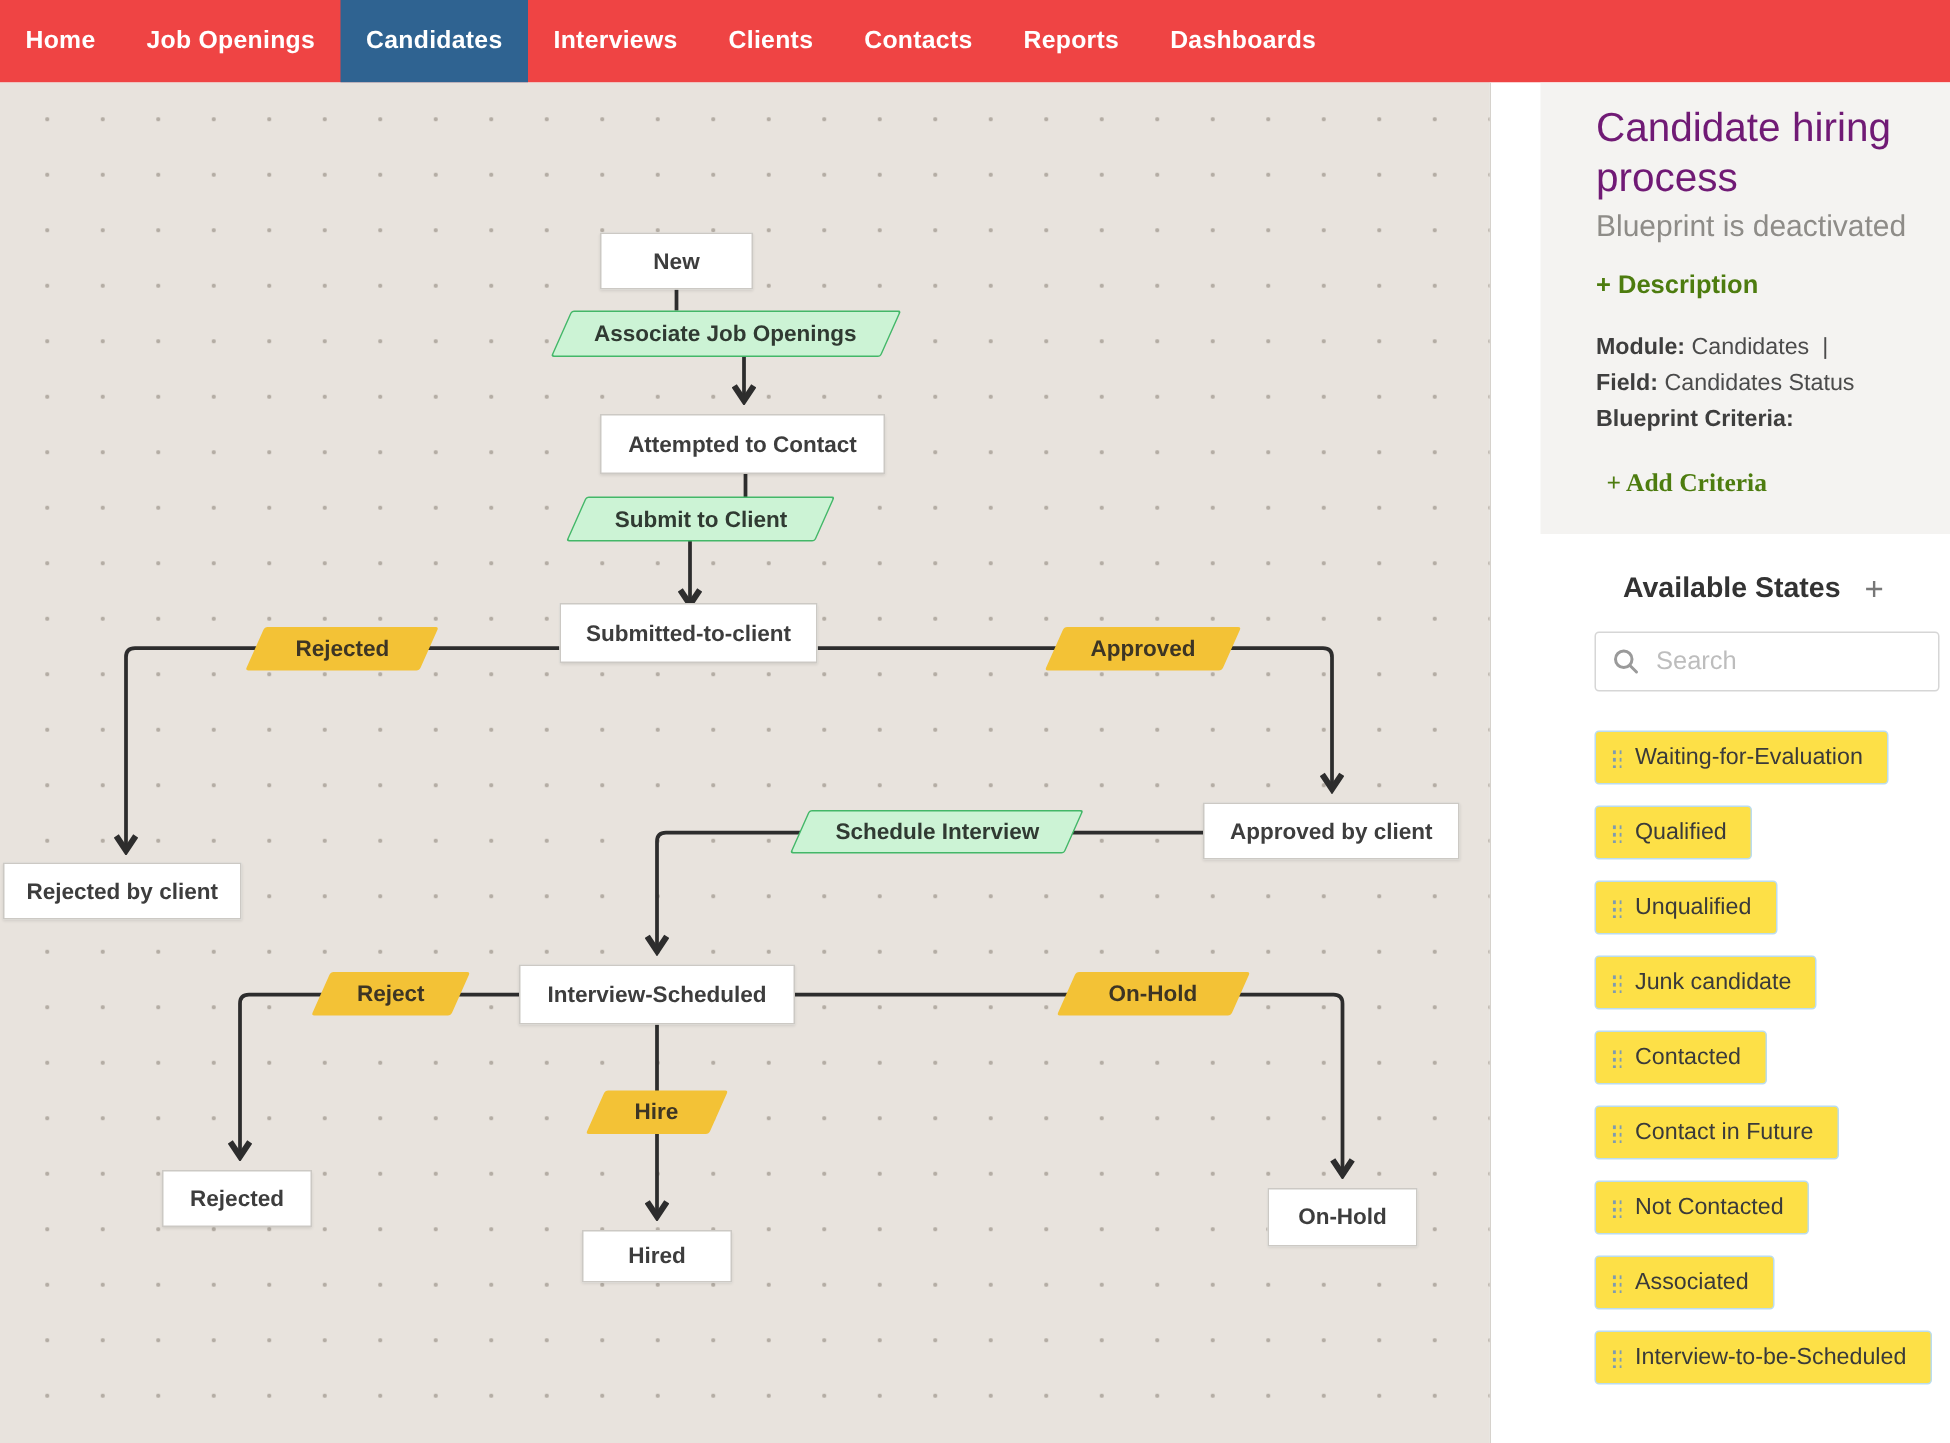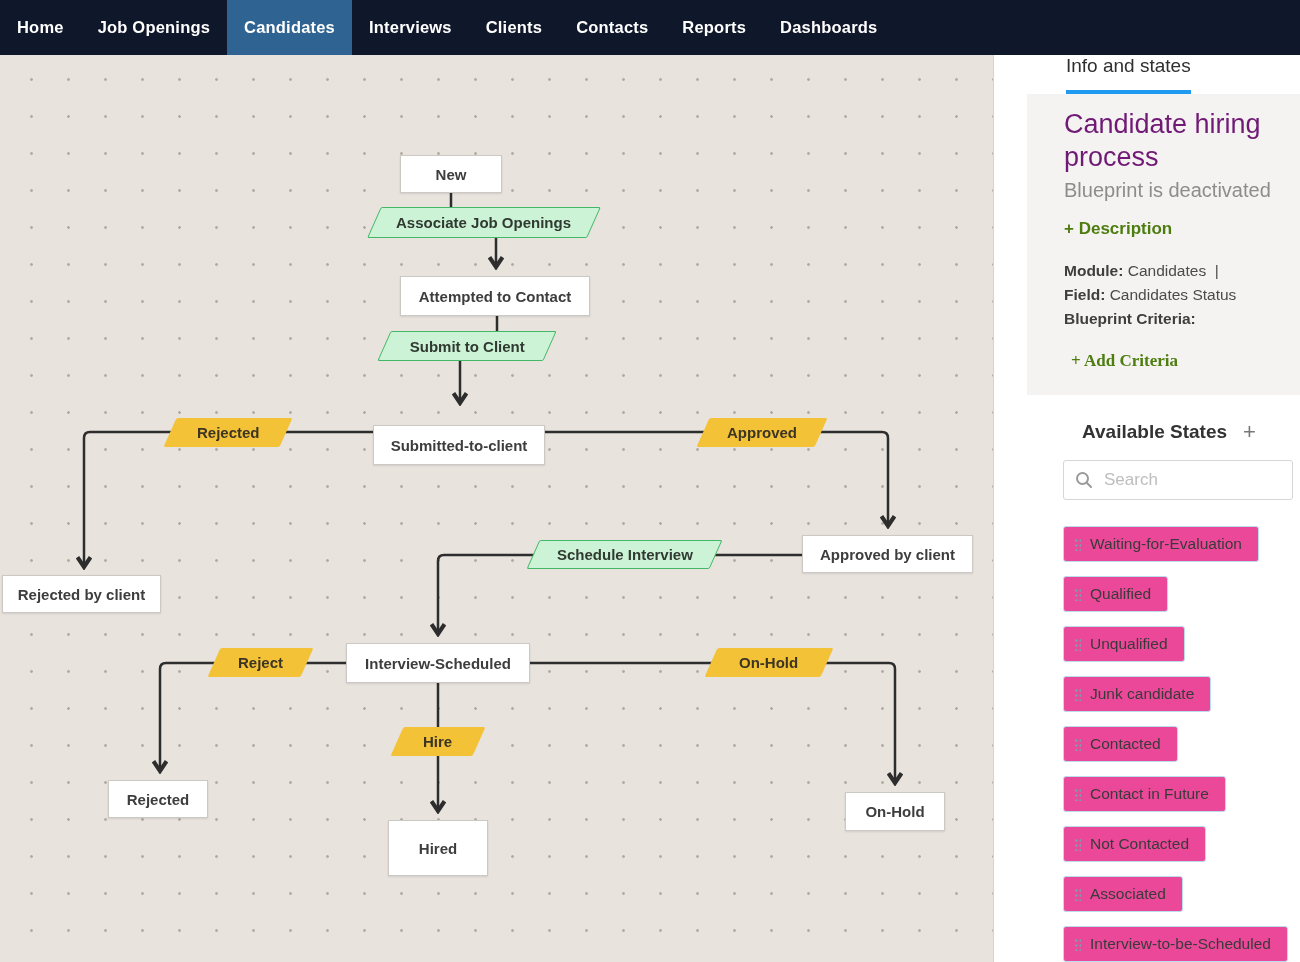--- a/index.html
+++ b/index.html
@@ -1,20 +1,20 @@
 <!DOCTYPE html>
 <html><head>
 <meta charset="utf-8">
 <style>
   * { margin:0; padding:0; box-sizing:border-box; }
   html,body { width:1300px; height:962px; overflow:hidden;
     font-family:"Liberation Sans", sans-serif; background:#fff; }
 
   
-  .topnav { height:55px; background:#0f172a; display:flex; align-items:stretch; }
+  .topnav { height:55px; background:#ef4444; display:flex; align-items:stretch; }
   .nav-item { display:flex; align-items:center; padding:0 17px; color:#fff;
     font-size:16.5px; font-weight:700; letter-spacing:.2px; cursor:pointer; }
   .nav-item.active { background:#2f6391; }
 
   
   .main { display:flex; height:907px; }
 
   .canvas { position:relative; width:993px; height:907px; flex:0 0 993px;
     background-color:#e8e3dd;
     background-image:radial-gradient(#b4ada4 1.3px, transparent 1.5px);
@@ -32,32 +32,32 @@
   .state { background:#fff; border:1px solid #ccc9c4; box-shadow:0 1px 2px rgba(0,0,0,.10); }
   .para  { transform:skewX(-24deg); border-radius:2px; }
   .para > span { transform:skewX(24deg); white-space:nowrap; }
   .para.green  { background:#ccf3d5; border:1.5px solid #43b768; color:#303a32; }
   .para.yellow { background:#f3c236; border:none; color:#3d3524; }
 
   .n-new       { left:400px; top:100px; width:102px; height:38px; }
   .n-assoc     { left:374px; top:152px; width:220px; height:31px; }
   .n-attempted { left:400px; top:221px; width:190px; height:40px; }
   .n-submit    { left:384px; top:276px; width:166px; height:30px; }
-  .n-submitted { left:373px; top:370px; width:172px; height:40px; }
+  .n-submitted { left:373px; top:347px; width:172px; height:40px; }
   .n-rejected-t{ left:170px; top:363px; width:116px; height:29px; }
   .n-approved-t{ left:703px; top:363px; width:118px; height:29px; }
   .n-rejclient { left:2px;   top:520px; width:159px; height:38px; }
   .n-appclient { left:802px; top:480px; width:171px; height:38px; }
   .n-schedint  { left:533px; top:485px; width:183px; height:29px; }
   .n-intsched  { left:346px; top:588px; width:184px; height:40px; }
   .n-reject-t  { left:214px; top:593px; width:93px;  height:29px; }
   .n-onhold-t  { left:711px; top:593px; width:116px; height:29px; }
   .n-hire-t    { left:397px; top:672px; width:82px;  height:29px; }
   .n-rejected-s{ left:108px; top:725px; width:100px; height:38px; }
-  .n-hired     { left:388px; top:765px; width:100px; height:56px; }
+  .n-hired     { left:388px; top:765px; width:100px; height:35px; }
   .n-onhold-s  { left:845px; top:737px; width:100px; height:39px; }
 
   
   .panel { flex:1; background:#fff; display:flex; flex-direction:column; overflow:hidden; }
   .tab-header { height:73px; display:flex; align-items:flex-end; }
   .tab { margin-left:56px; font-size:19px; color:#2f2f2f; padding-bottom:13px;
     border-bottom:4px solid #1e9bf0; cursor:pointer; }
 
   .info-card { margin-left:17px; background:#f4f3f1; padding:12px 14px 24px 37px; }
   .bp-title { font-size:27px; line-height:33px; color:#701a75; width:230px; margin-top:2px; }
@@ -76,21 +76,21 @@
   .search-wrap { position:relative; margin-top:15px; width:230px; }
   .search-input { width:230px; height:40px; border:1px solid #d6d6d6; border-radius:3px;
     background:#fff; padding:0 10px 0 40px; font-size:17px; color:#444; outline:none;
     font-family:"Liberation Sans", sans-serif; }
   .search-input::placeholder { color:#bdbdbd; }
   .search-icon { position:absolute; left:12px; top:11px; width:18px; height:18px; }
   .search-icon circle { fill:none; stroke:#9a9a9a; stroke-width:2; }
   .search-icon line { stroke:#9a9a9a; stroke-width:2; stroke-linecap:round; }
 
   .chips { margin-top:26px; display:flex; flex-direction:column; gap:14px; align-items:flex-start; }
-  .chip { display:flex; align-items:center; height:36px; background:#ec4899;
+  .chip { display:flex; align-items:center; height:36px; background:#fde047;
     border:1px solid #badcef; border-radius:3px; padding:0 16px 0 10px; cursor:grab; }
   .chip .handle { width:7px; height:13px; margin-right:9px; flex:0 0 7px;
     background-image:radial-gradient(#7f9cb0 1.1px, transparent 1.3px);
     background-size:4.5px 5px; }
   .chip .label { font-size:15.5px; color:#3a3a3a; white-space:nowrap; }
 </style>
 </head>
 <body>
 
 <nav class="topnav">
@@ -157,23 +157,20 @@
       <span>Hire</span>
       </div>
     <div class="node state n-rejected-s">Rejected</div>
     <div class="node state n-hired">Hired</div>
     <div class="node state n-onhold-s">On-Hold</div>
   </div>
 
   <div class="divider"></div>
 
   <aside class="panel">
-    <div class="tab-header">
-      <div class="tab">Info and states</div>
-    </div>
 
     <div class="info-card">
       <div class="bp-title">Candidate hiring process</div>
       <div class="bp-sub">Blueprint is deactivated</div>
       <span class="link desc-link">+ Description</span>
       <div class="meta">
         <div>
           <b>Module:</b>
           <span>Candidates</span>
           &nbsp;<span>|</span>

